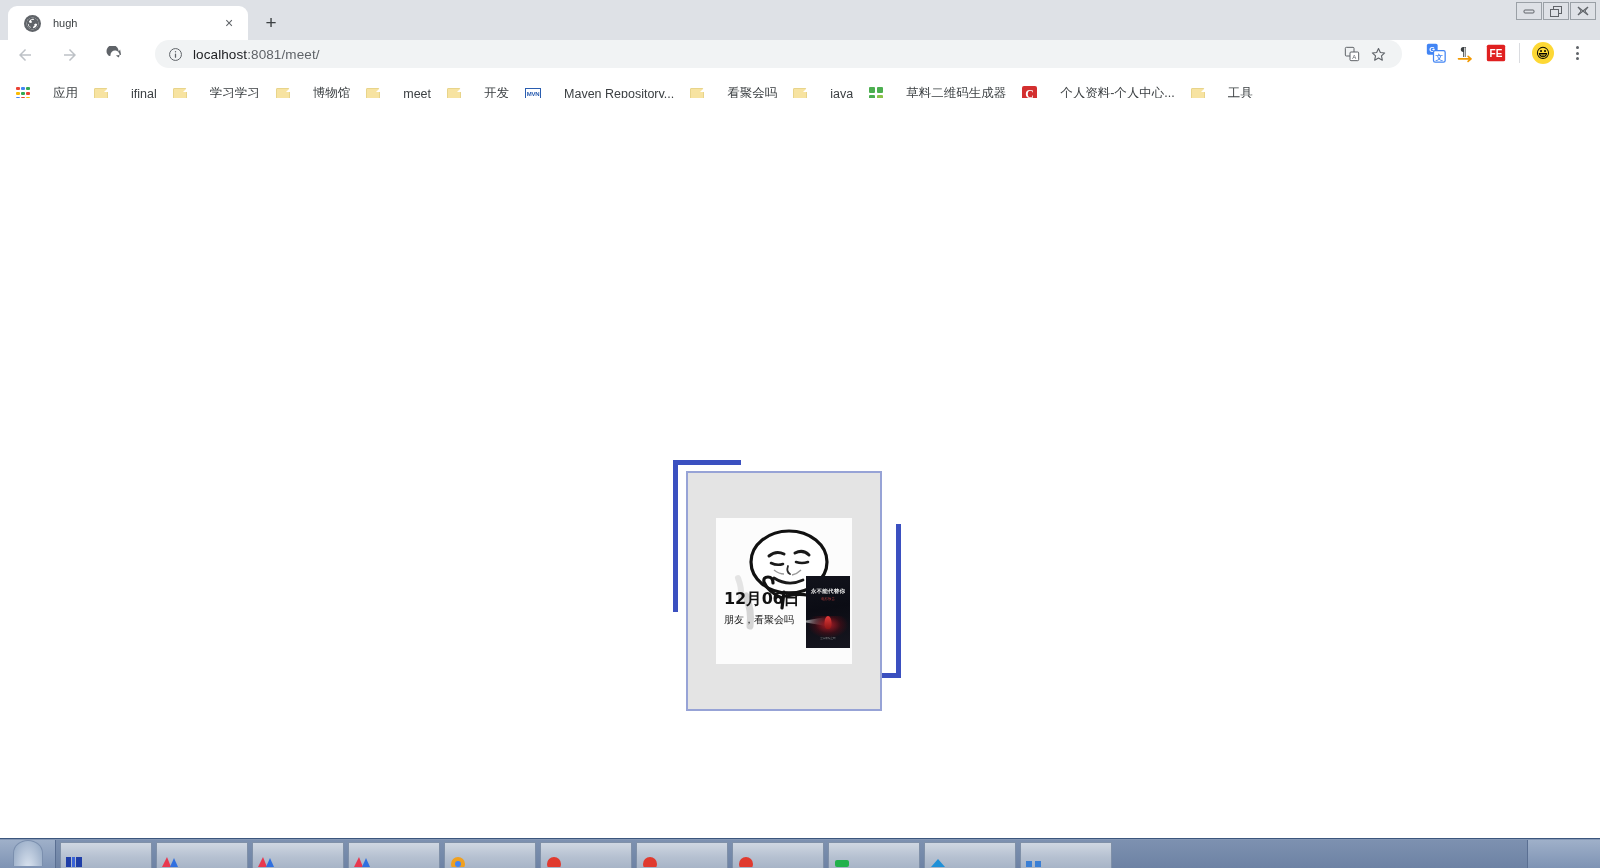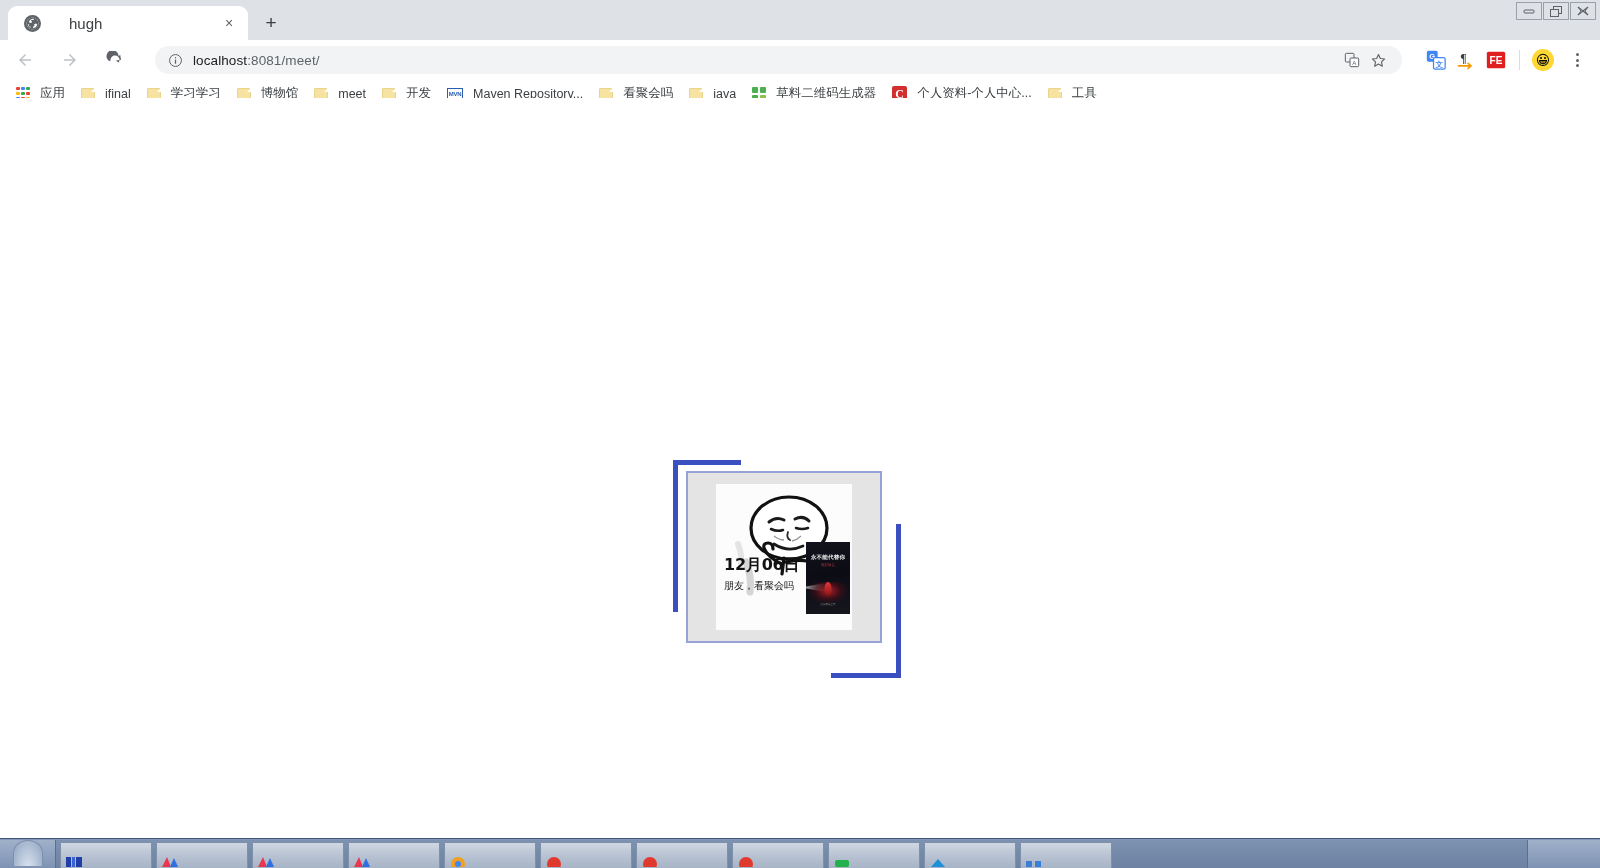--- a/index.html
+++ b/index.html
@@ -21,21 +21,21 @@
     border-radius:9px 9px 0 0;display:flex;align-items:center;
     padding:0 10px 0 16px;box-sizing:border-box;margin-left:8px;
   }
   .tab-favicon{
     width:17px;height:17px;border-radius:50%;
     background:#5f6368;flex:0 0 auto;position:relative;
     display:flex;align-items:center;justify-content:center;
   }
   .tab-favicon svg{display:block;}
   .tab-title{
-    flex:1 1 auto;margin-left:28px;font-size:15px;color:#3c4043;
+    flex:1 1 auto;margin-left:12px;font-size:11px;color:#3c4043;
     white-space:nowrap;overflow:hidden;text-overflow:ellipsis;
   }
   .tab-close{
     width:18px;height:18px;flex:0 0 auto;display:flex;
     align-items:center;justify-content:center;color:#5f6368;font-size:14px;
     border-radius:50%;cursor:pointer;
   }
   .newtab{
     width:34px;height:30px;margin-left:6px;margin-bottom:2px;
     display:flex;align-items:center;justify-content:center;
@@ -48,21 +48,21 @@
     position:absolute;top:2px;right:4px;display:flex;gap:1px;
   }
   .winbtn{
     width:26px;height:18px;border:1px solid #9aa0a6;background:#dee1e6;
     display:flex;align-items:center;justify-content:center;
     color:#5f6368;font-size:11px;cursor:pointer;box-sizing:border-box;
   }
 
   
   .toolbar{
-    height:40px;background:#ffffff;display:flex;align-items:center;
+    height:40px;background:#ffffff;display:flex;align-items:flex-start;
     padding:0 10px;box-sizing:border-box;gap:11px;
   }
   .navbtn{
     width:30px;height:30px;display:flex;align-items:center;justify-content:center;
     color:#5f6368;border-radius:50%;cursor:pointer;margin-right:4px;flex:0 0 auto;
   }
   .navbtn.disabled{color:#bdc1c6;}
   .omnibox{
     flex:1 1 auto;height:28px;background:#f1f3f4;border-radius:14px;
     display:flex;align-items:center;padding:0 12px;margin:0 8px 0 10px;
@@ -103,21 +103,21 @@
   .bookmarks{
     height:28px;background:#ffffff;display:flex;align-items:center;
     padding:0 8px;box-sizing:border-box;border-bottom:1px solid #dadce0;
     overflow:hidden;
   }
   .bm{
     display:flex;align-items:center;height:22px;padding:0 8px;
     border-radius:4px;cursor:pointer;flex:0 0 auto;max-width:200px;
   }
   .bm-label{
-    font-size:12.5px;color:#3c4043;margin-left:10px;white-space:nowrap;
+    font-size:12.5px;color:#3c4043;margin-left:23px;white-space:nowrap;
     overflow:hidden;text-overflow:ellipsis;
   }
 
   
   .ico-folder{
     width:14px;height:12px;background:#f7e3a1;border:1px solid #e8d48a;
     border-radius:1px 2px 2px 2px;box-sizing:border-box;position:relative;
   }
   .ico-folder:after{
     content:"";position:absolute;right:-1px;top:-1px;
@@ -164,21 +164,21 @@
     border-left:5px solid #3b50c0;border-top:5px solid #3b50c0;
     box-sizing:border-box;
   }
   .bracket-br{
     position:absolute;right:0;bottom:0;width:70px;height:154px;
     border-right:5px solid #3b50c0;border-bottom:5px solid #3b50c0;
     box-sizing:border-box;
   }
   
   .card{
-    position:absolute;left:13px;top:11px;width:196px;height:172px;
+    position:absolute;left:13px;top:11px;width:196px;height:240px;
     background:#e4e4e4;border:2px solid #97a3d6;box-sizing:border-box;
     display:flex;align-items:center;justify-content:center;cursor:pointer;
   }
   .meme{
     position:relative;width:136px;height:146px;background:#fdfdfd;
     overflow:hidden;
   }
   .meme svg{position:absolute;left:0;top:0;}
   .meme-date{
     position:absolute;left:8px;top:73px;font-size:16px;font-weight:bold;

